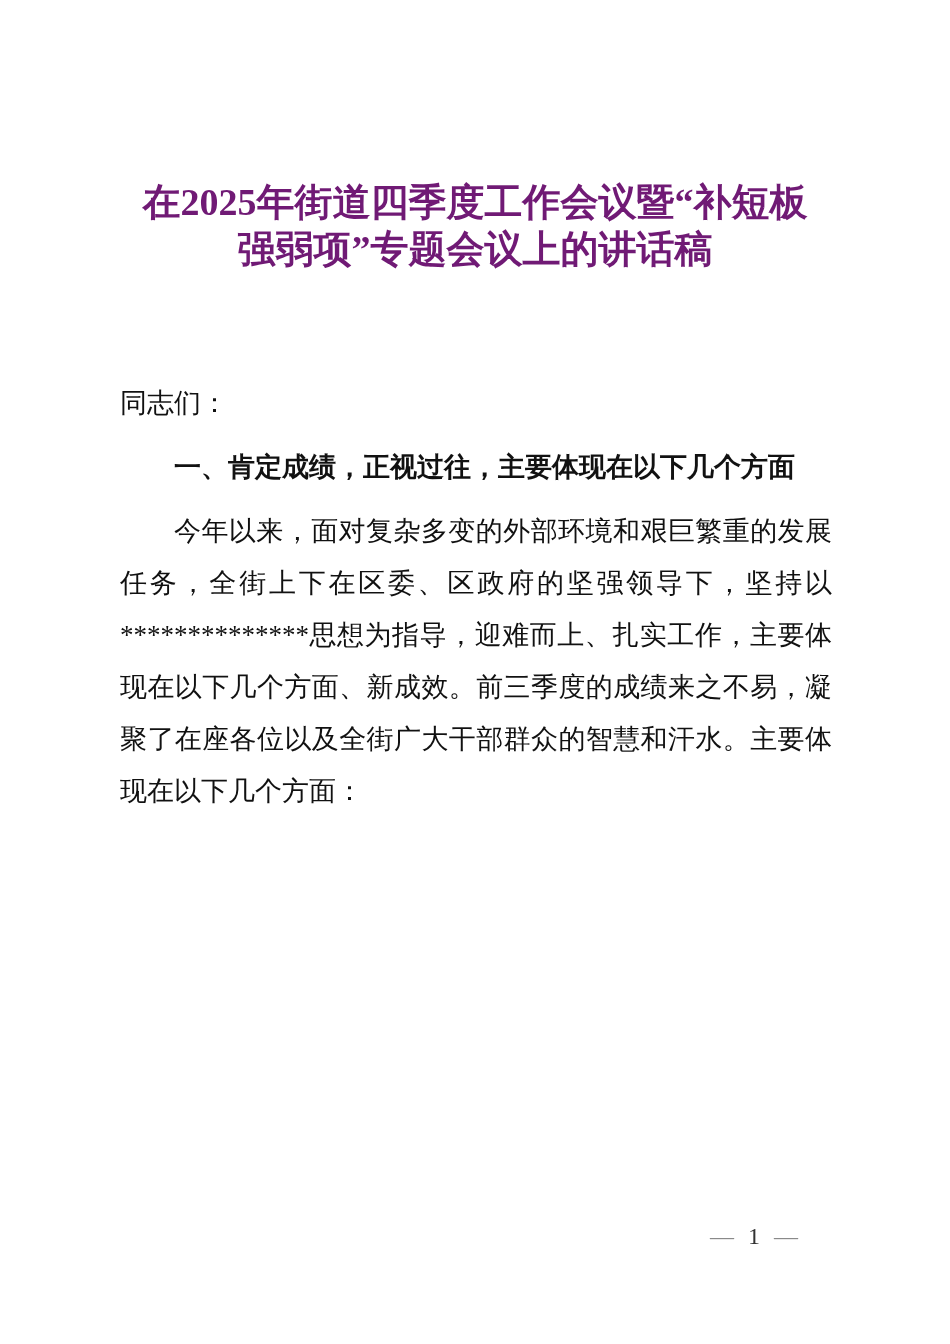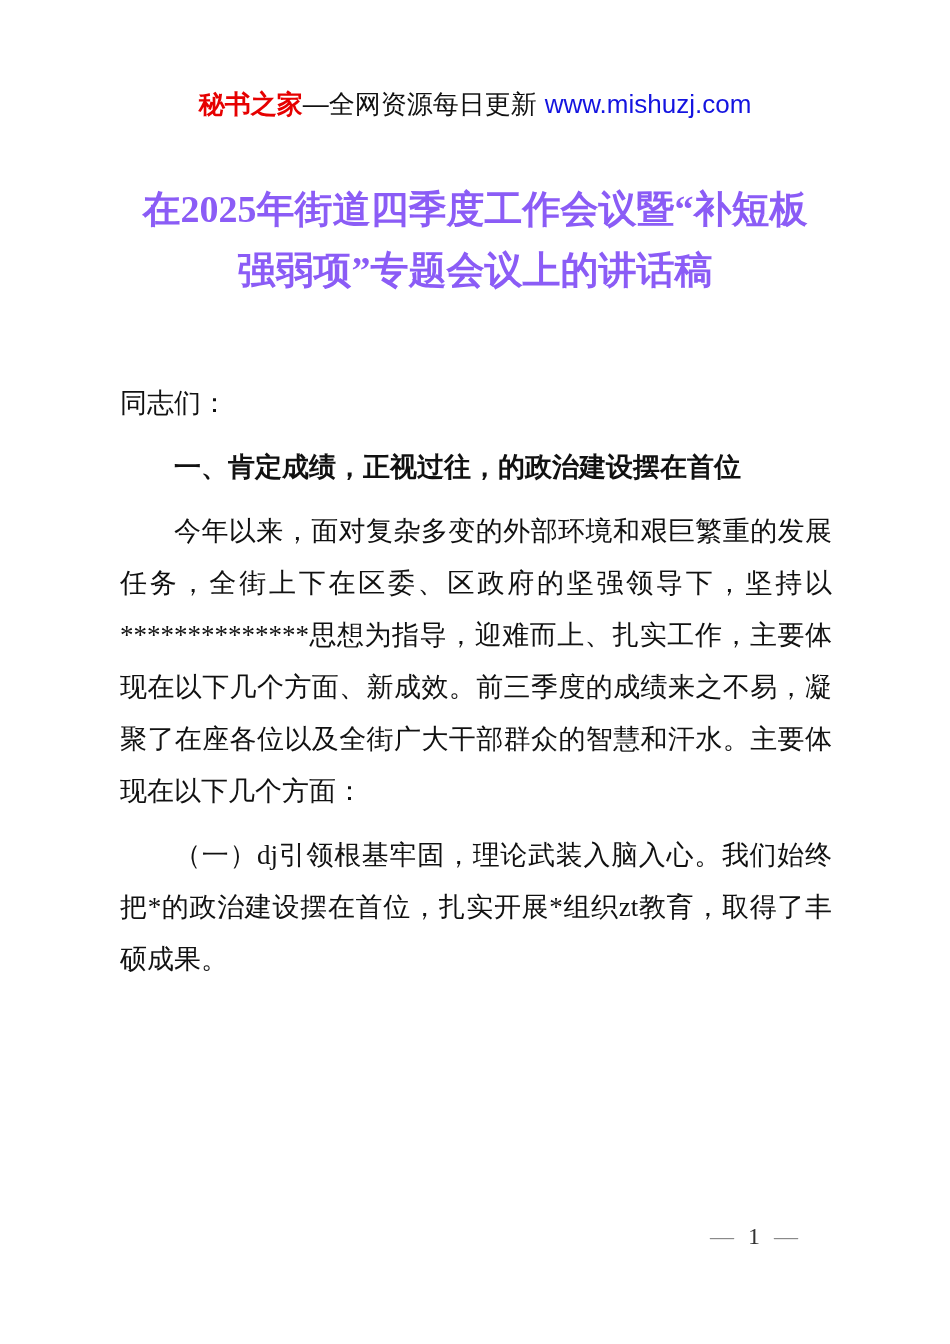--- a/index.html
+++ b/index.html
@@ -41,23 +41,23 @@
     cursor: pointer;
   }
   
   .title {
     position: absolute;
     top: 179px;
     left: 130px;
     width: 690px;
     margin: 0;
     text-align: center;
-    color: #8b5cf6;
+    color: #701a75;
     font-size: 38px;
-    line-height: 61px;
+    line-height: 47px;
     font-weight: bold;
     
     font-family: "Liberation Serif", sans-serif;
   }
   
   .content {
     position: absolute;
     top: 365px;
     left: 108px;
     width: 736px;
@@ -94,30 +94,26 @@
   .footer .pagenum {
     color: #333333;
     margin: 0 14px;
   }
 </style>
 </head>
 <body>
 
 <div class="page">
 
-  <div class="header">
-    <span class="brand">秘书之家</span><span class="tagline">—全网资源每日更新</span><span class="url">www.mishuzj.com</span>
-  </div>
 
   <h1 class="title">在2025年街道四季度工作会议暨“补短板强弱项”专题会议上的讲话稿</h1>
 
   <div class="content">
     <p class="salutation">同志们：</p>
-    <p class="heading">一、肯定成绩，正视过往，的政治建设摆在首位</p>
+    <p class="heading">一、肯定成绩，正视过往，主要体现在以下几个方面</p>
     <p class="para">今年以来，面对复杂多变的外部环境和艰巨繁重的发展任务，全街上下在区委、区政府的坚强领导下，坚持以**************思想为指导，迎难而上、扎实工作，主要体现在以下几个方面、新成效。前三季度的成绩来之不易，凝聚了在座各位以及全街广大干部群众的智慧和汗水。主要体现在以下几个方面：</p>
-    <p class="para">（一）dj引领根基牢固，理论武装入脑入心。我们始终把*的政治建设摆在首位，扎实开展*组织zt教育，取得了丰硕成果。</p>
   </div>
 
   <div class="footer">
     <span class="dash">—</span><span class="pagenum">1</span><span class="dash">—</span>
   </div>
 
 </div>
 
 </body></html>

